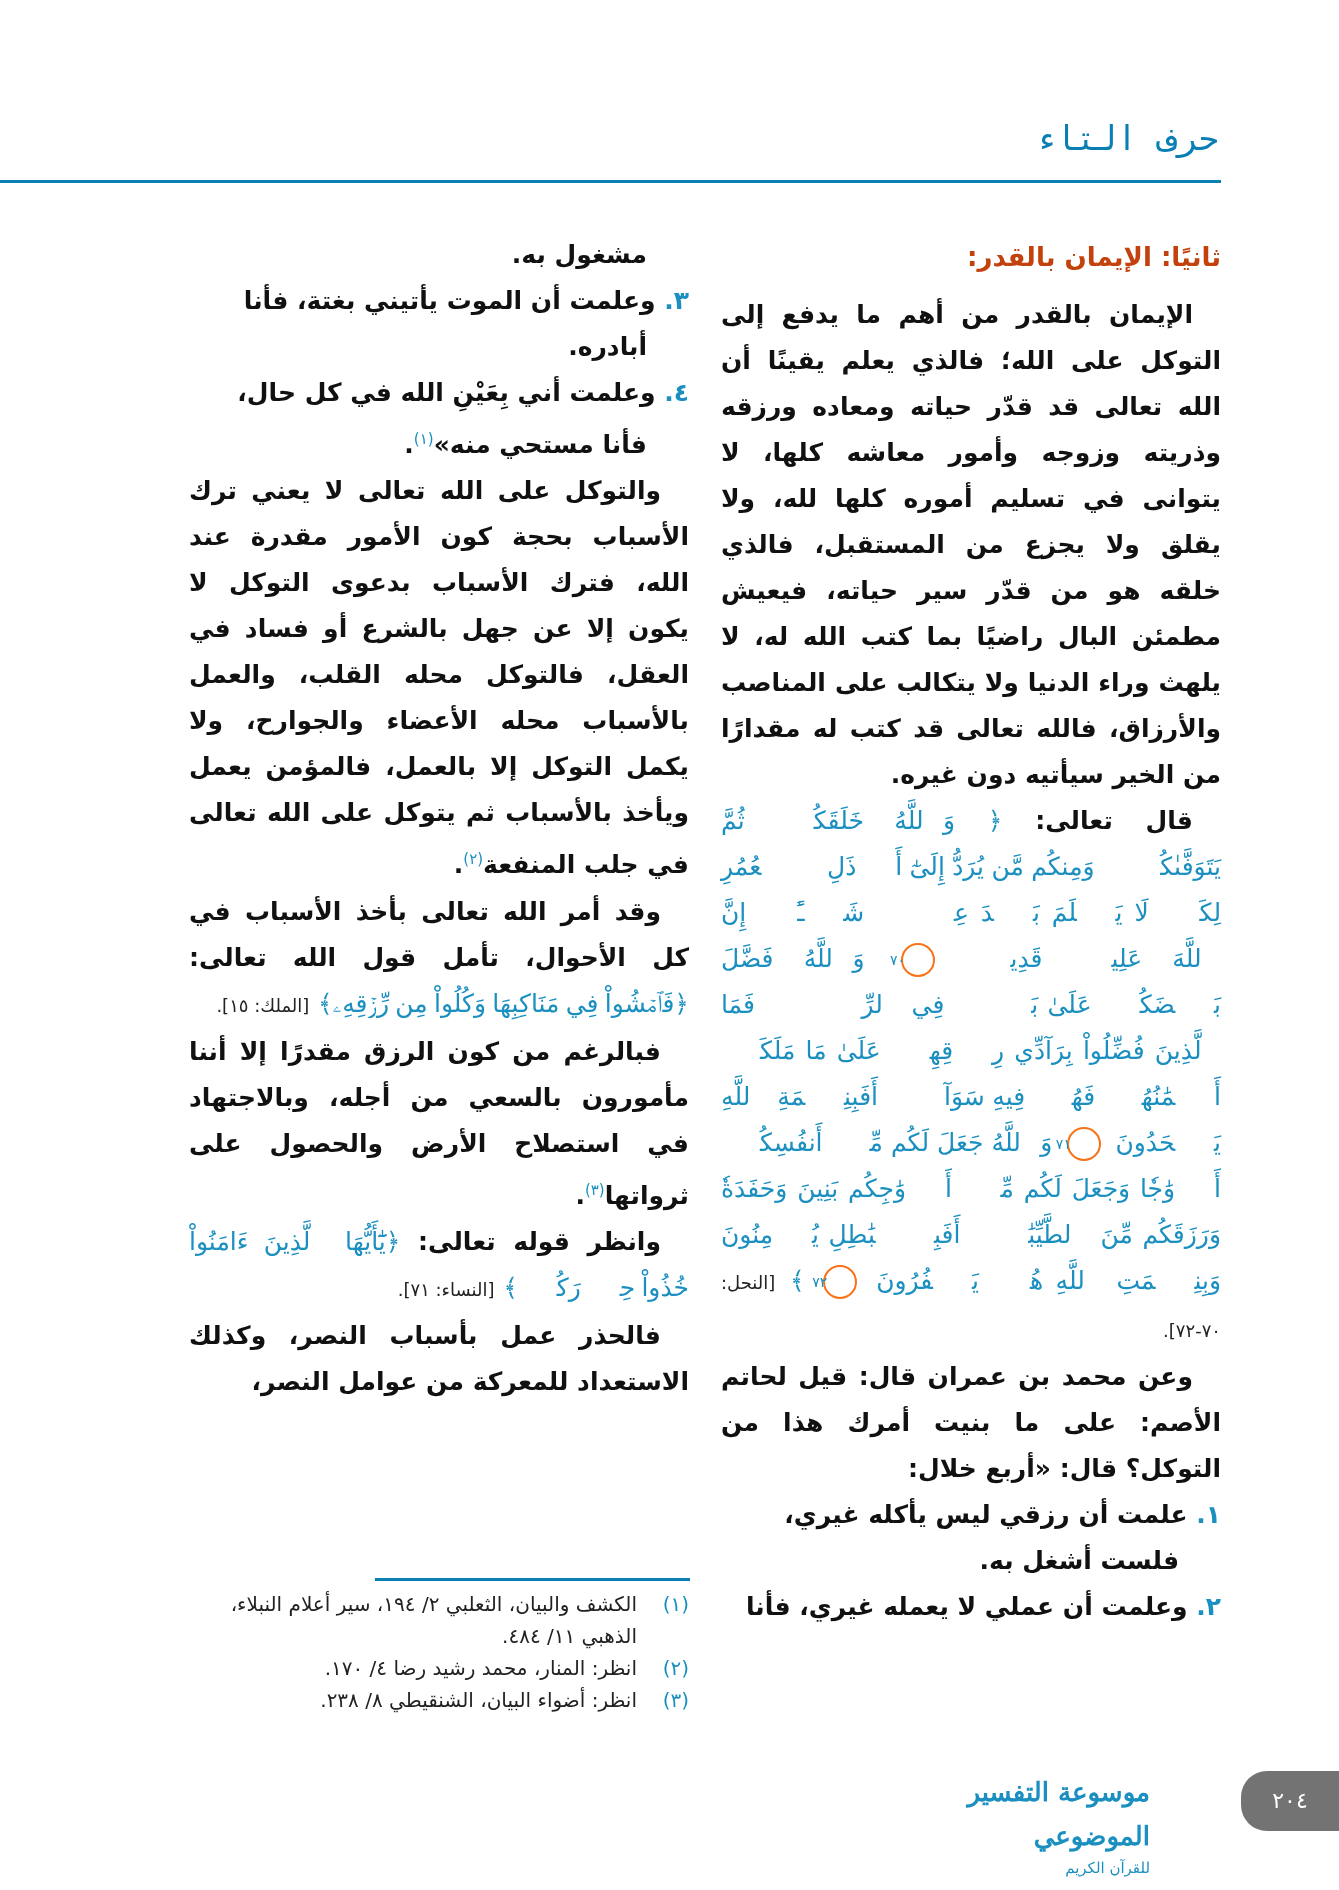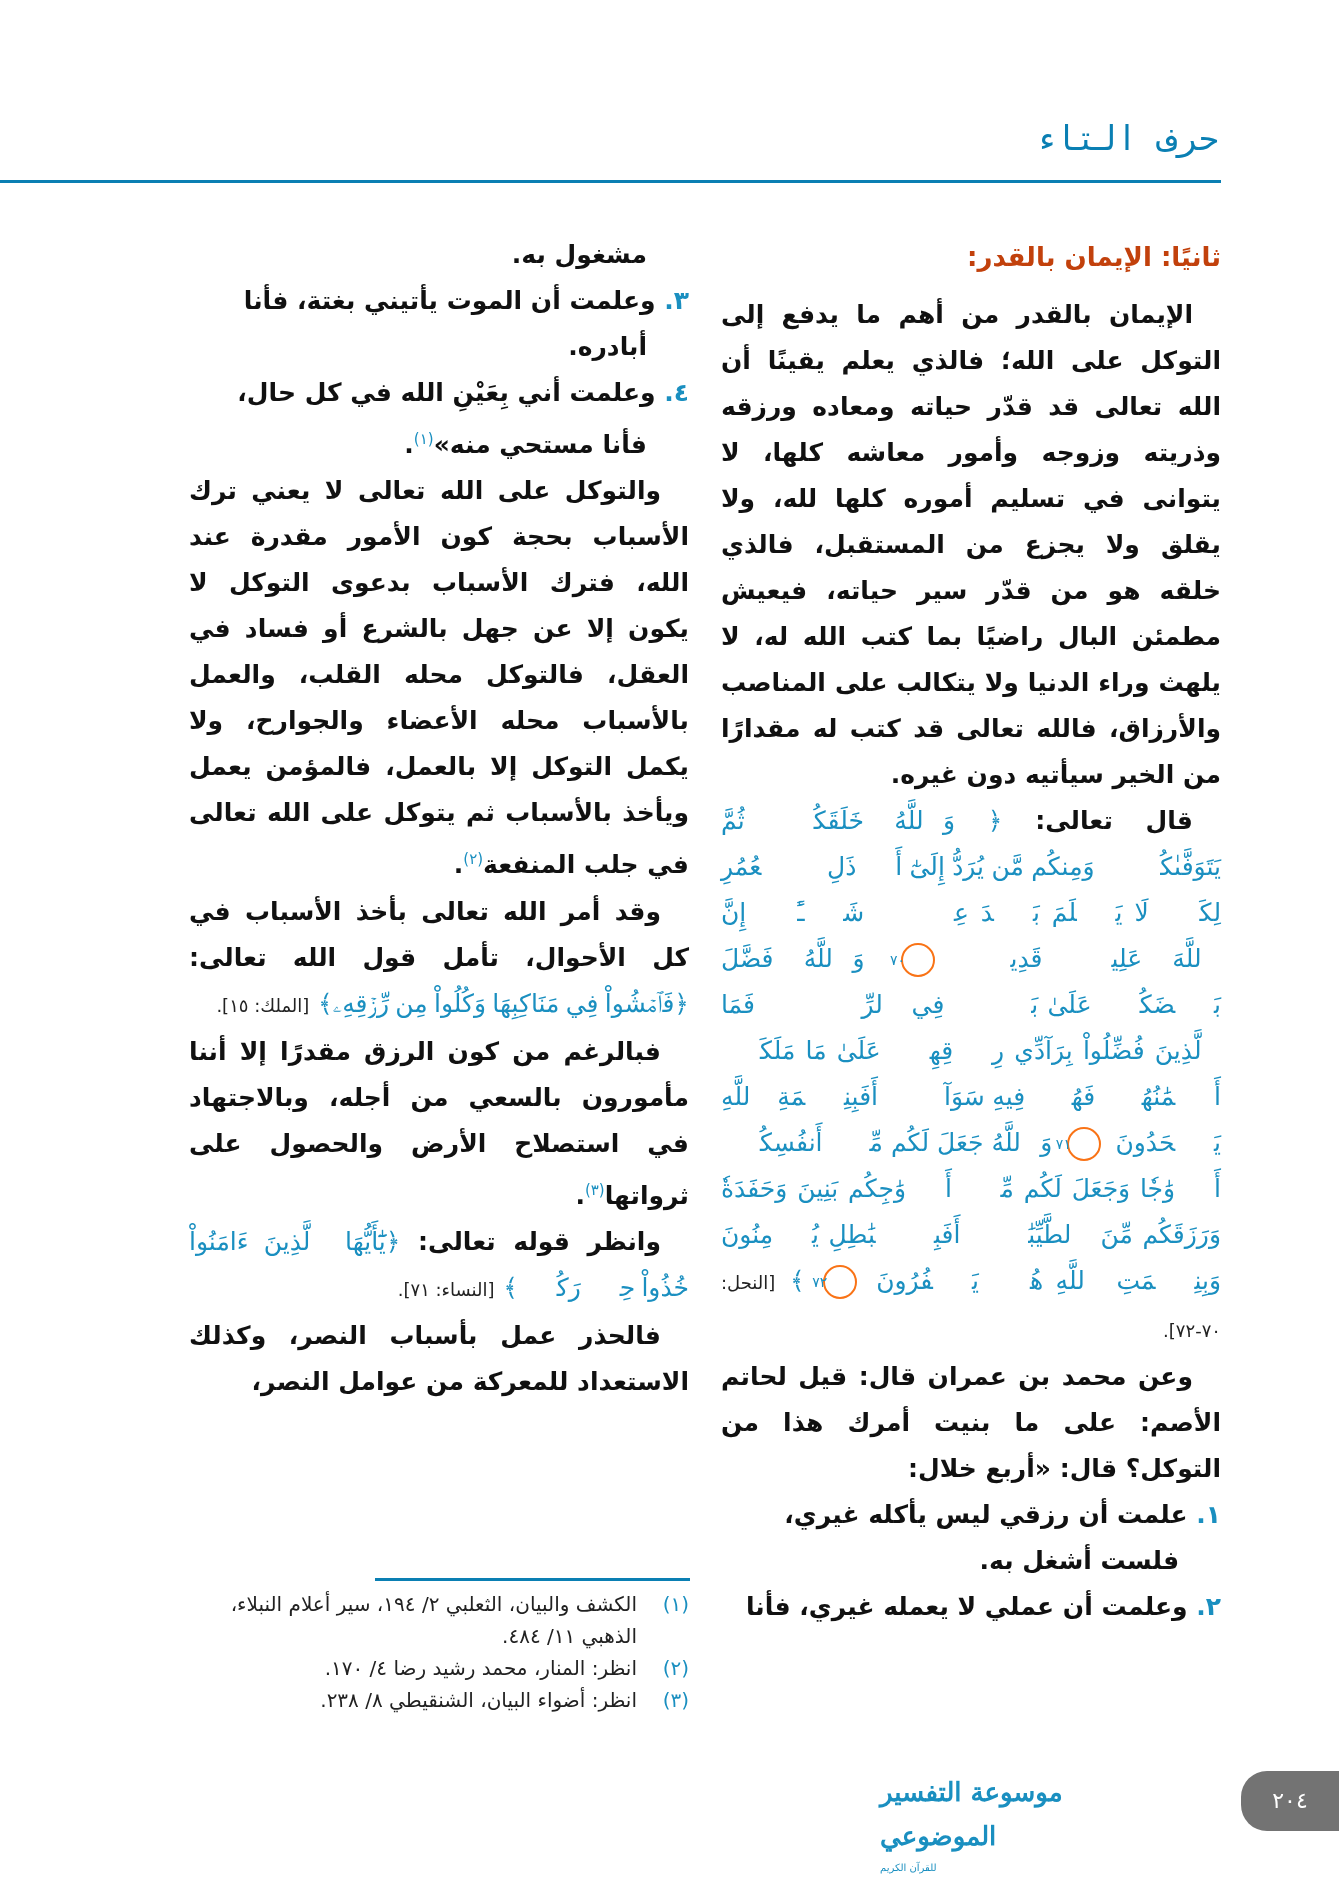--- a/index.html
+++ b/index.html
@@ -28,23 +28,23 @@
   .list-item { margin: 0; padding-right: 0; }
   .list-cont { padding-right: 42px; }
 
   .fn-rule { position: absolute; left: 375px; width: 315px; top: 1578px; height: 3px; background: #0a7fb3; }
   .footnotes { position: absolute; right: 650px; width: 500px; top: 1588px; direction: rtl;
                font-size: 20px; line-height: 32px; color: #222; font-family: "DejaVu Sans", sans-serif; }
   .fn { margin: 0; padding-right: 52px; text-indent: -52px; }
   .fn .fn-num { display: inline-block; width: 52px; text-indent: 0; color: #1a8fc0; }
 
   .footer-logo { position: absolute; left: 880px; top: 1770px; width: 270px; height: 85px; direction: rtl;
-                 text-align: left; color: #1a8fc0; font-family: "DejaVu Serif", serif; }
+                 text-align: right; color: #1a8fc0; font-family: "DejaVu Serif", serif; }
   .footer-logo .l1 { font-size: 26px; line-height: 44px; font-weight: bold; }
-  .footer-logo .l2 { font-size: 10px; line-height: 20px; }
+  .footer-logo .l2 { font-size: 15px; line-height: 20px; }
   .page-badge { position: absolute; left: 1241px; top: 1771px; width: 98px; height: 60px; background: #737373;
                 border-radius: 26px 0 0 26px; color: #ffffff; font-size: 22px; text-align: center; line-height: 60px; }
 </style>
 </head>
 <body>
 
 <div class="header-title">حرف التاء</div>
 <div class="header-rule"></div>
 
 <div class="col col-right">

